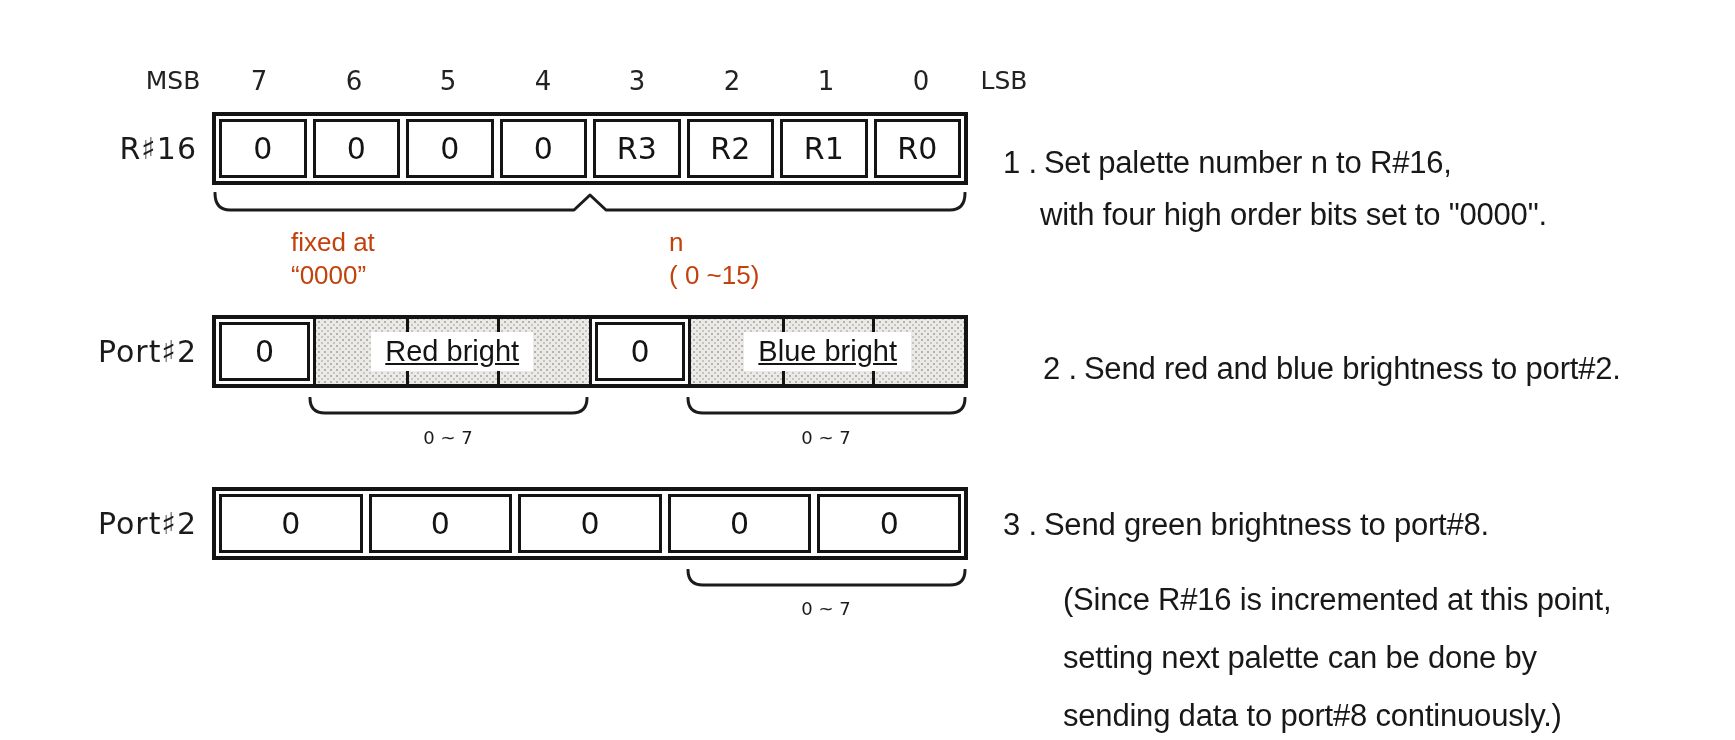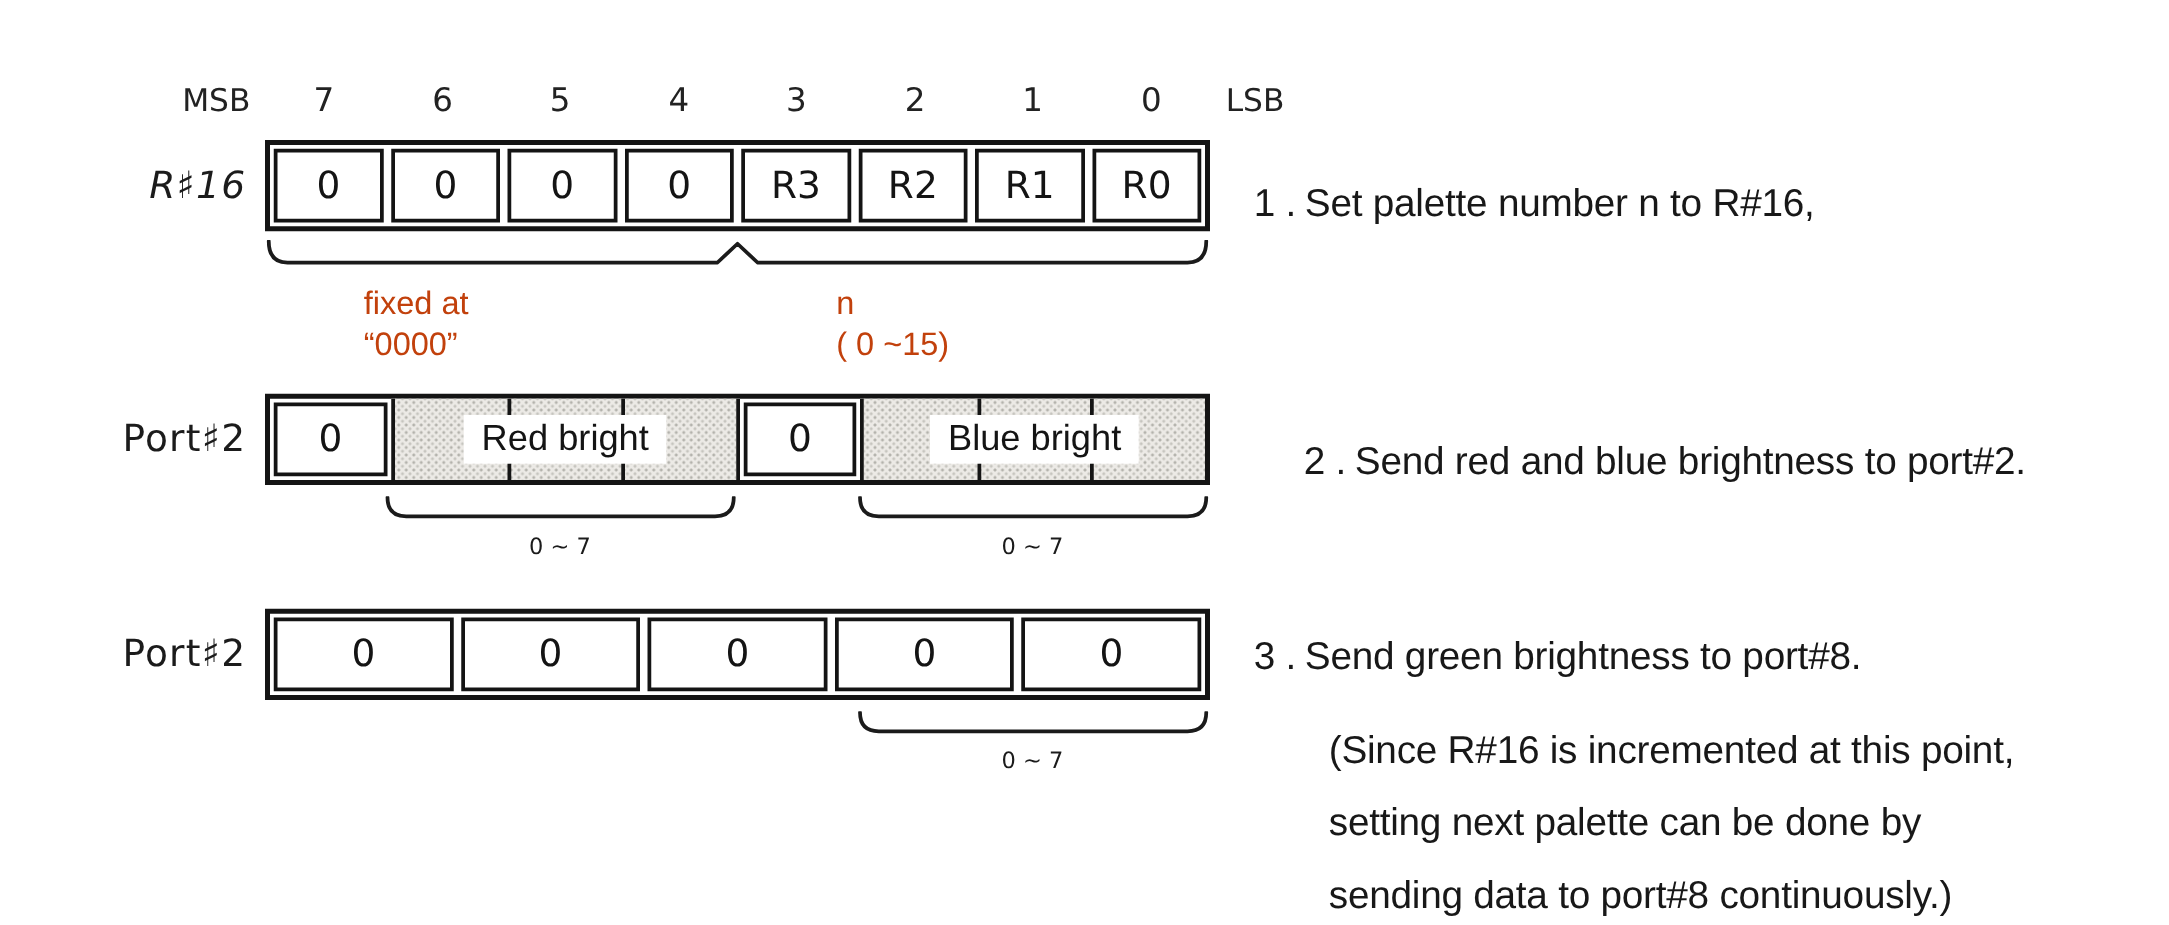--- a/index.html
+++ b/index.html
@@ -24,21 +24,21 @@
           justify-content:center;box-sizing:border-box;background:#fff;}
   .cellval{font-family:"DejaVu Sans",sans-serif;font-size:30px;color:#141414;}
   .shaded-bg{background-color:#eceae6;
       background-image:radial-gradient(circle,#b3b2ac 1px,rgba(0,0,0,0) 1.35px),
                        radial-gradient(circle,#c6c5bf 1px,rgba(0,0,0,0) 1.35px);
       background-size:6px 6px,6px 6px;background-position:0 0,3px 3px;}
   .field{position:relative;display:flex;align-items:center;justify-content:center;
          box-sizing:border-box;border-left:3px solid #141414;}
   .field.rborder{border-right:3px solid #141414;}
   .field .patch{background:#ffffff;padding:3px 14px;font-family:"Liberation Sans",sans-serif;
-         font-size:29px;color:#141414;}
+         font-size:29px;color:#141414;text-decoration:underline;}
   .tick{position:absolute;width:3px;height:13px;background:#141414;}
   .tick.t1{left:33.1%;} .tick.t2{left:66.4%;}
   .tick.top{top:0;} .tick.bot{bottom:0;}
 
   
   .brace{position:absolute;}
   .brace path{stroke:#1b1b1b;stroke-width:3;fill:none;stroke-linecap:round;stroke-linejoin:round;}
 
   
   .ann{position:absolute;width:220px;text-align:left;font-family:"Liberation Sans",sans-serif;
@@ -64,21 +64,21 @@
   <span class="bitnum" style="left:219px;">7</span>
   <span class="bitnum" style="left:314px;">6</span>
   <span class="bitnum" style="left:408px;">5</span>
   <span class="bitnum" style="left:503px;">4</span>
   <span class="bitnum" style="left:597px;">3</span>
   <span class="bitnum" style="left:692px;">2</span>
   <span class="bitnum" style="left:786px;">1</span>
   <span class="bitnum" style="left:881px;">0</span>
   <span class="hdr" style="left:944px;">LSB</span>
 
-  <div class="reg-label" style="top:131px;font-style:italic;">R♯16</div>
+  <div class="reg-label" style="top:131px;">R♯16</div>
   <div class="bitbox" style="top:112px;">
     <div class="cellwrap">
         <div class="inner">
           <span class="cellval">0</span>
         </div>
       </div>
     <div class="cellwrap">
         <div class="inner">
           <span class="cellval">0</span>
         </div>
@@ -192,20 +192,21 @@
   </div>
   <svg class="brace" style="left:685px;top:569px;" width="283" height="22" viewBox="0 0 283 22">
     <path d="M3 1 Q3 16 18 16 L265 16 Q280 16 280 1"></path>
   </svg>
   <div class="rng" style="left:746px;top:598px;">0 ~ 7</div>
 
   <div class="step" style="left:1003px;top:116px;">
     <div class="step-line">
       <span class="step-num">1 .</span><span>Set palette number n to R#16,</span>
     </div>
+    <div class="step-line indent1">with four high order bits set to "0000".</div>
   </div>
 
   <div class="step" style="left:1043px;top:322px;">
     <div class="step-line">
       <span class="step-num">2 .</span><span>Send red and blue brightness to port#2.</span>
     </div>
   </div>
 
   <div class="step" style="left:1003px;top:478px;">
     <div class="step-line">

